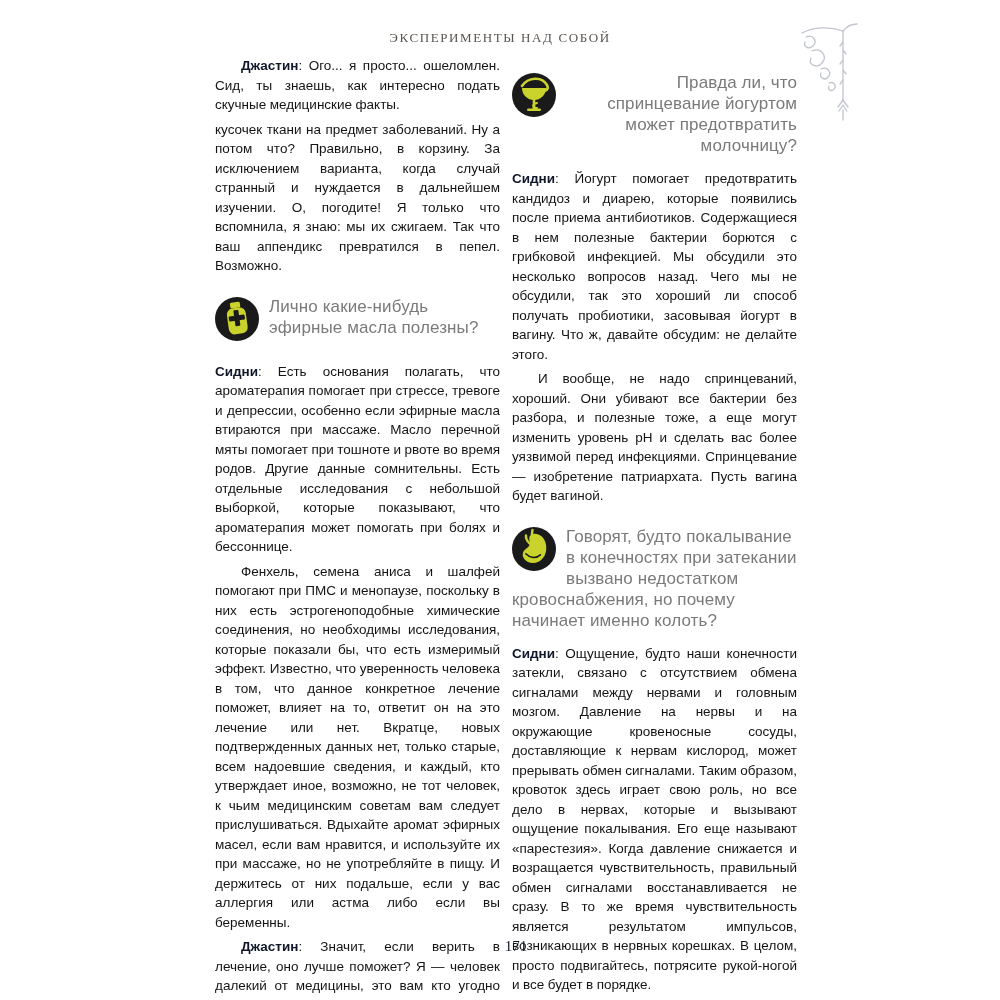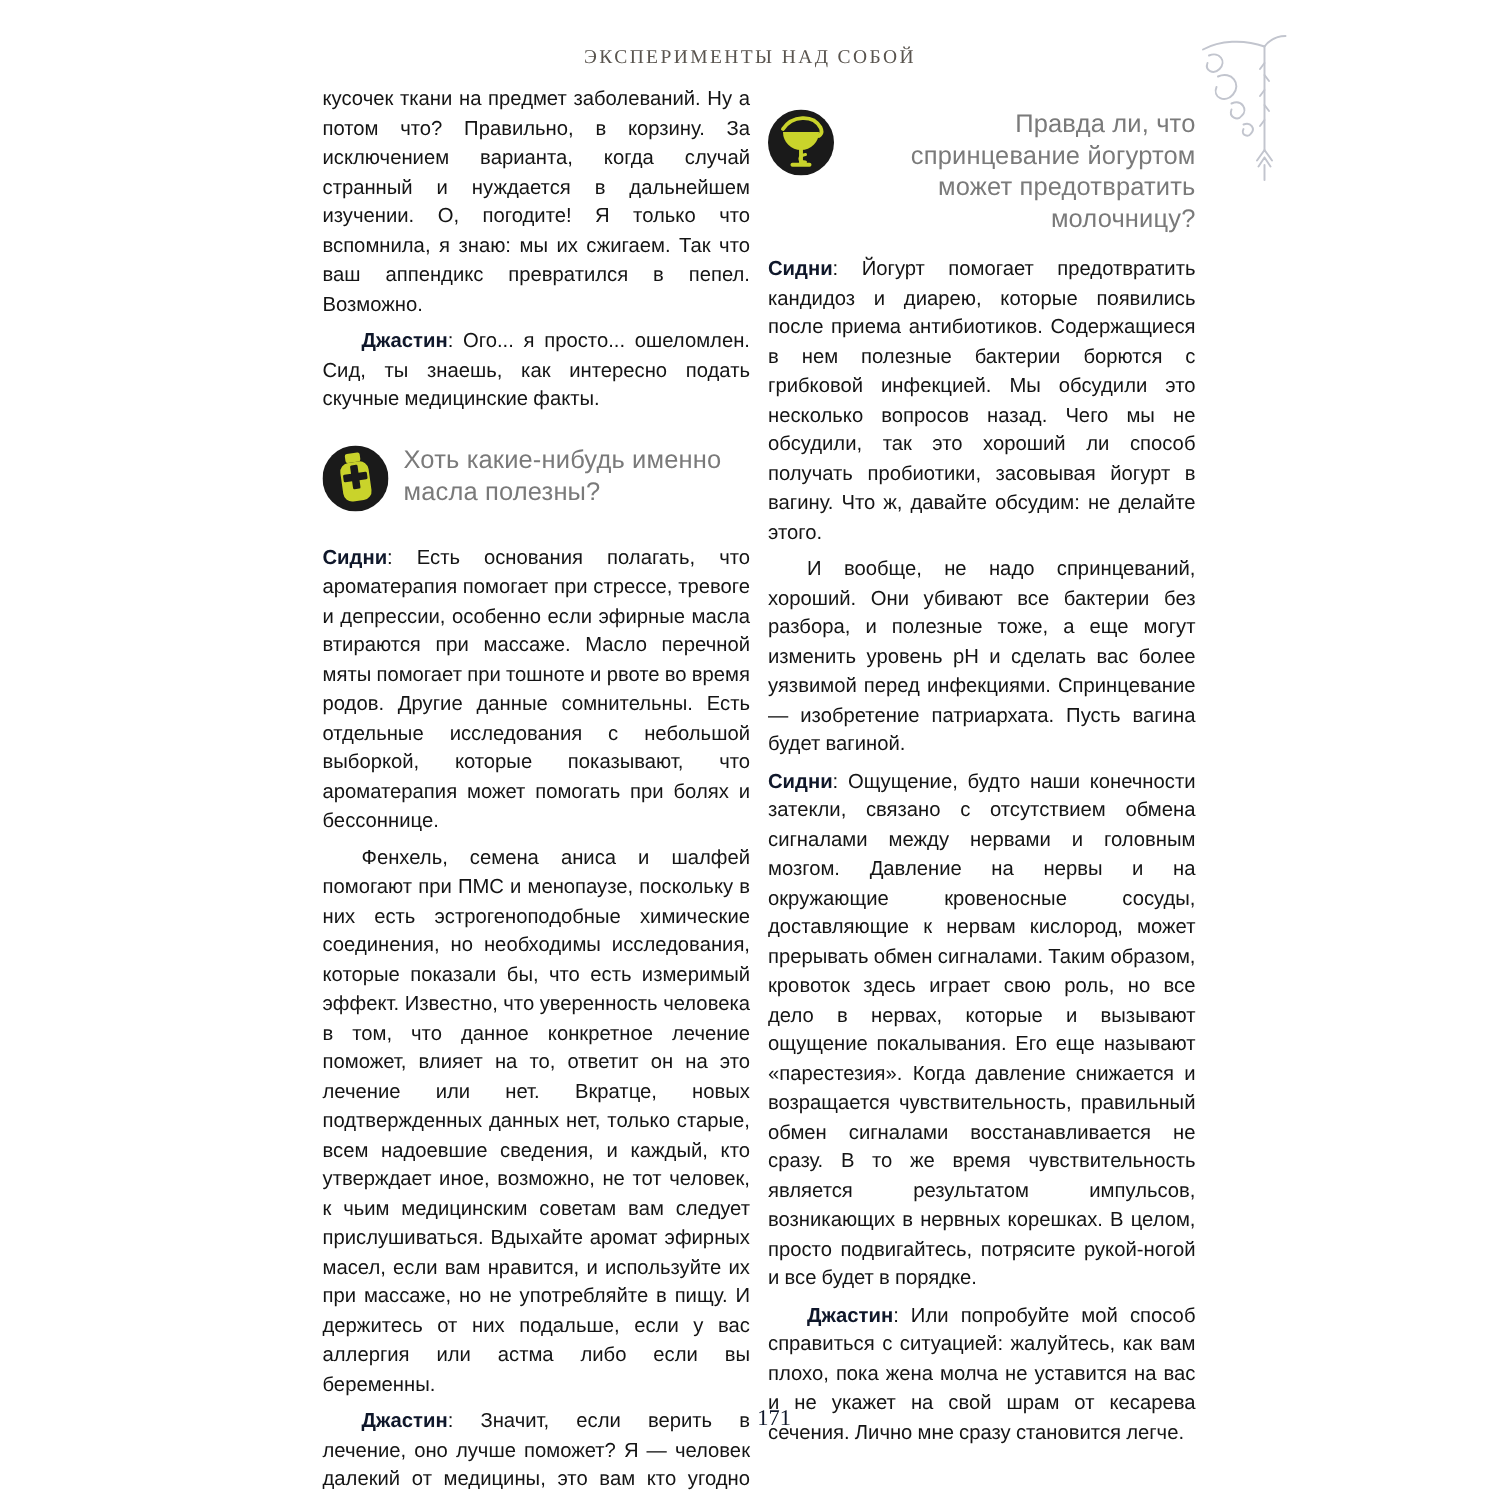--- a/index.html
+++ b/index.html
@@ -86,37 +86,37 @@
         <path d="M46 80 l-5 7 M46 80 l5 7 M46 85 l-4 6 M46 85 l4 6"></path>
         <path d="M46 90 L46 100"></path>
       </g>
     </svg>
   </div>
 
   <div class="columns">
 
     <div class="col col-left">
 
+      <p class="para indent"><b class="speaker">Джастин</b><span>: Ого... я просто... ошеломлен. Сид, ты знаешь, как интересно подать скучные медицинские факты.</span></p>
+
       <p class="para"><span>кусочек ткани на предмет заболеваний. Ну а потом что? Правильно, в корзину. За исключением варианта, когда случай странный и нуждается в дальнейшем изучении. О, погодите! Я только что вспомнила, я знаю: мы их сжигаем. Так что ваш аппендикс превратился в пепел. Возможно.</span></p>
-
-      <p class="para indent"><b class="speaker">Джастин</b><span>: Ого... я просто... ошеломлен. Сид, ты знаешь, как интересно подать скучные медицинские факты.</span></p>
 
       <div class="question">
         <span class="q-icon">
           <svg width="44" height="44" viewBox="-22 -22 44 44">
             <circle cx="0" cy="0" r="22" fill="#1a1a1a"></circle>
             <g transform="rotate(-8)">
               <rect x="-5" y="-17" width="10" height="6" rx="1.5" fill="#c9d32b"></rect>
               <rect x="-9.5" y="-11" width="19" height="26" rx="6" fill="#c9d32b"></rect>
               <rect x="-8" y="-3.5" width="16" height="5" rx="1" fill="#1a1a1a"></rect>
               <rect x="-2.5" y="-9" width="5" height="16" rx="1" fill="#1a1a1a"></rect>
             </g>
           </svg>
         </span>
-        <span class="q-text">Хоть какие-нибудь именно масла полезны?</span>
+        <span class="q-text">Лично какие-нибудь эфирные масла полезны?</span>
       </div>
 
       <p class="para"><b class="speaker">Сидни</b><span>: Есть основания полагать, что ароматерапия помогает при стрессе, тревоге и депрессии, особенно если эфирные масла втираются при массаже. Масло перечной мяты помогает при тошноте и рвоте во время родов. Другие данные сомнительны. Есть отдельные исследования с небольшой выборкой, которые показывают, что ароматерапия может помогать при болях и бессоннице.</span></p>
 
       <p class="para indent"><span>Фенхель, семена аниса и шалфей помогают при ПМС и менопаузе, поскольку в них есть эстрогеноподобные химические соединения, но необходимы исследования, которые показали бы, что есть измеримый эффект. Известно, что уверенность человека в том, что данное конкретное лечение поможет, влияет на то, ответит он на это лечение или нет. Вкратце, новых подтвержденных данных нет, только старые, всем надоевшие сведения, и каждый, кто утверждает иное, возможно, не тот человек, к чьим медицинским советам вам следует прислушиваться. Вдыхайте аромат эфирных масел, если вам нравится, и используйте их при массаже, но не употребляйте в пищу. И держитесь от них подальше, если у вас аллергия или астма либо если вы беременны.</span></p>
 
       <p class="para indent"><b class="speaker">Джастин</b><span>: Значит, если верить в лечение, оно лучше поможет? Я — человек далекий от медицины, это вам кто угодно подтвердит. Но если что-то обладает той же степенью эффективности, что и «волшебное перо» Дамбо, мне в это «что-то» ни капельки не верится.</span></p>
 
     </div>
 
@@ -133,20 +133,33 @@
             <path d="M 3 8 c -5 1 -5 5 0 5" fill="none" stroke="#c9d32b" stroke-width="2" stroke-linecap="round"></path>
           </svg>
         </span>
         <span class="q-text">Правда ли, что спринцевание йогуртом может предотвратить молочницу?</span>
       </div>
 
       <p class="para"><b class="speaker">Сидни</b><span>: Йогурт помогает предотвратить кандидоз и диарею, которые появились после приема антибиотиков. Содержащиеся в нем полезные бактерии борются с грибковой инфекцией. Мы обсудили это несколько вопросов назад. Чего мы не обсудили, так это хороший ли способ получать пробиотики, засовывая йогурт в вагину. Что ж, давайте обсудим: не делайте этого.</span></p>
 
       <p class="para indent"><span>И вообще, не надо спринцеваний, хороший. Они убивают все бактерии без разбора, и полезные тоже, а еще могут изменить уровень pH и сделать вас более уязвимой перед инфекциями. Спринцевание — изобретение патриархата. Пусть вагина будет вагиной.</span></p>
 
+      <div class="question">
+        <span class="q-icon">
+          <svg width="44" height="44" viewBox="-22 -22 44 44">
+            <circle cx="0" cy="0" r="22" fill="#1a1a1a"></circle>
+            <g transform="rotate(-12)">
+              <path d="M 1 -15 C 9 -15 13.5 -8 12.5 0 C 11.5 9 4 15 -4 13.5 C -11 12 -14.5 5 -11 0.5 C -8.5 -2.5 -4.5 -2 -3 -6 C -2 -9 -4 -13 1 -15 Z" fill="#c9d32b"></path>
+              <path d="M 1 -15 l 1.5 -4 M -3 -6 C -5 -9 -6 -12 -5 -15" fill="none" stroke="#c9d32b" stroke-width="2.4" stroke-linecap="round"></path>
+              <path d="M -9 3 c 3 5 9 7 14 4" fill="none" stroke="#1a1a1a" stroke-width="1.6" stroke-linecap="round"></path>
+            </g>
+          </svg>
+        </span>
+        <span class="q-text">Говорят, будто покалывание в конечностях при затекании вызвано недостатком кровоснабжения, но почему начинает именно колоть?</span>
+      </div>
 
       <p class="para"><b class="speaker">Сидни</b><span>: Ощущение, будто наши конечности затекли, связано с отсутствием обмена сигналами между нервами и головным мозгом. Давление на нервы и на окружающие кровеносные сосуды, доставляющие к нервам кислород, может прерывать обмен сигналами. Таким образом, кровоток здесь играет свою роль, но все дело в нервах, которые и вызывают ощущение покалывания. Его еще называют «парестезия». Когда давление снижается и возращается чувствительность, правильный обмен сигналами восстанавливается не сразу. В то же время чувствительность является результатом импульсов, возникающих в нервных корешках. В целом, просто подвигайтесь, потрясите рукой-ногой и все будет в порядке.</span></p>
 
       <p class="para indent"><b class="speaker">Джастин</b><span>: Или попробуйте мой способ справиться с ситуацией: жалуйтесь, как вам плохо, пока жена молча не уставится на вас и не укажет на свой шрам от кесарева сечения. Лично мне сразу становится легче.</span></p>
 
     </div>
   </div>
 
   <div class="page-number">171</div>
 

